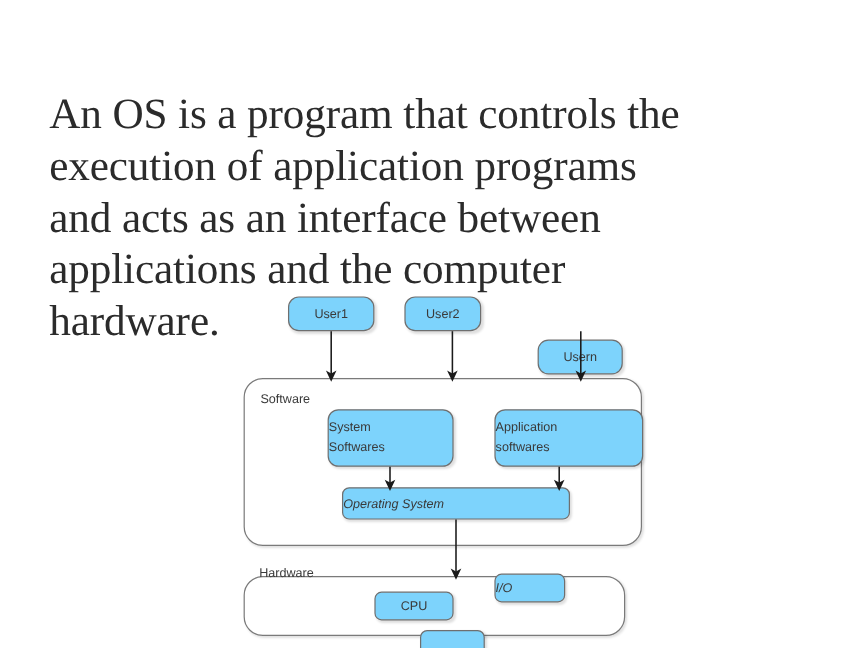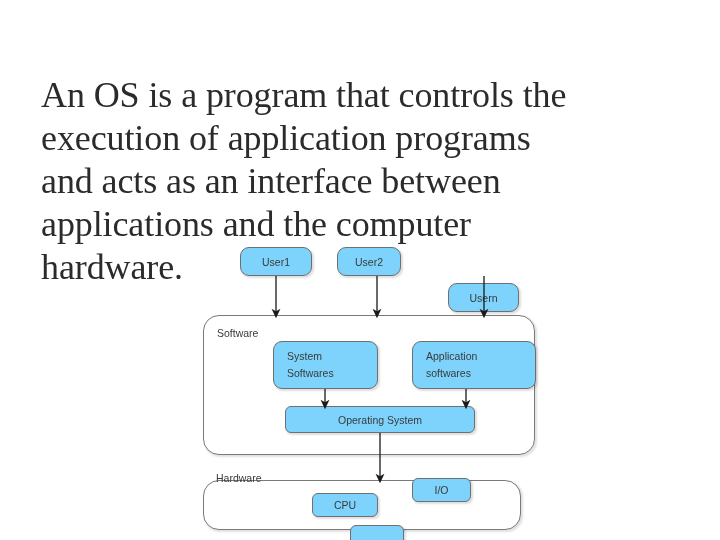--- a/index.html
+++ b/index.html
@@ -56,25 +56,25 @@
     align-items: center;
     justify-content: center;
     box-shadow: 1.5px 1.5px 2px rgba(0,0,0,0.13);
   }
   .node.rounded-sm { border-radius: 6px; }
   .node.rounded-md { border-radius: 9px; }
   .node.two-line {
     flex-direction: column;
     align-items: flex-start;
     justify-content: center;
-    padding-left: 13px;
     line-height: 17px;
   }
   .node.left-text {
-    justify-content: center;
+    justify-content: flex-start;
+    font-style: italic;
   }
   
   .container-box {
     position: absolute;
     box-sizing: border-box;
     background: #ffffff;
     border: 1.2px solid #7a7a7a;
     border-radius: 16px;
     box-shadow: 1.5px 1.5px 2px rgba(0,0,0,0.12);
   }

